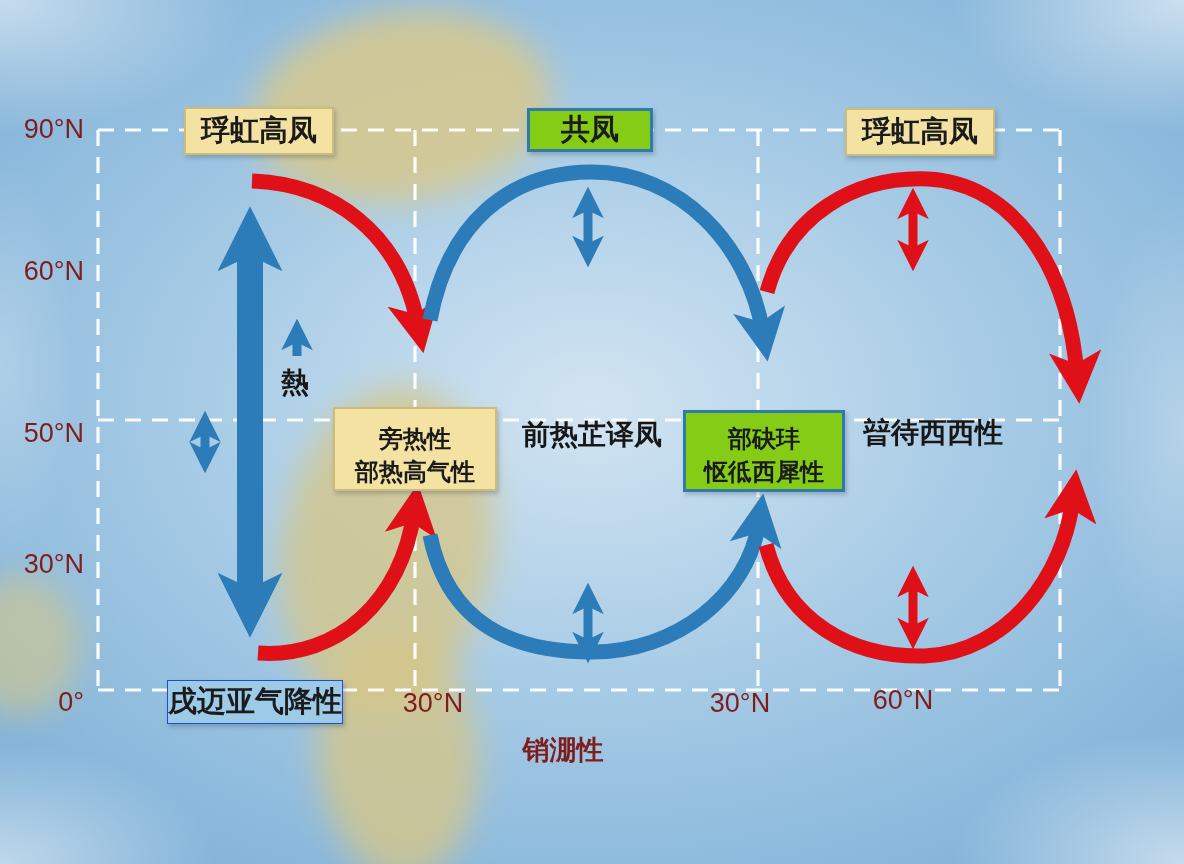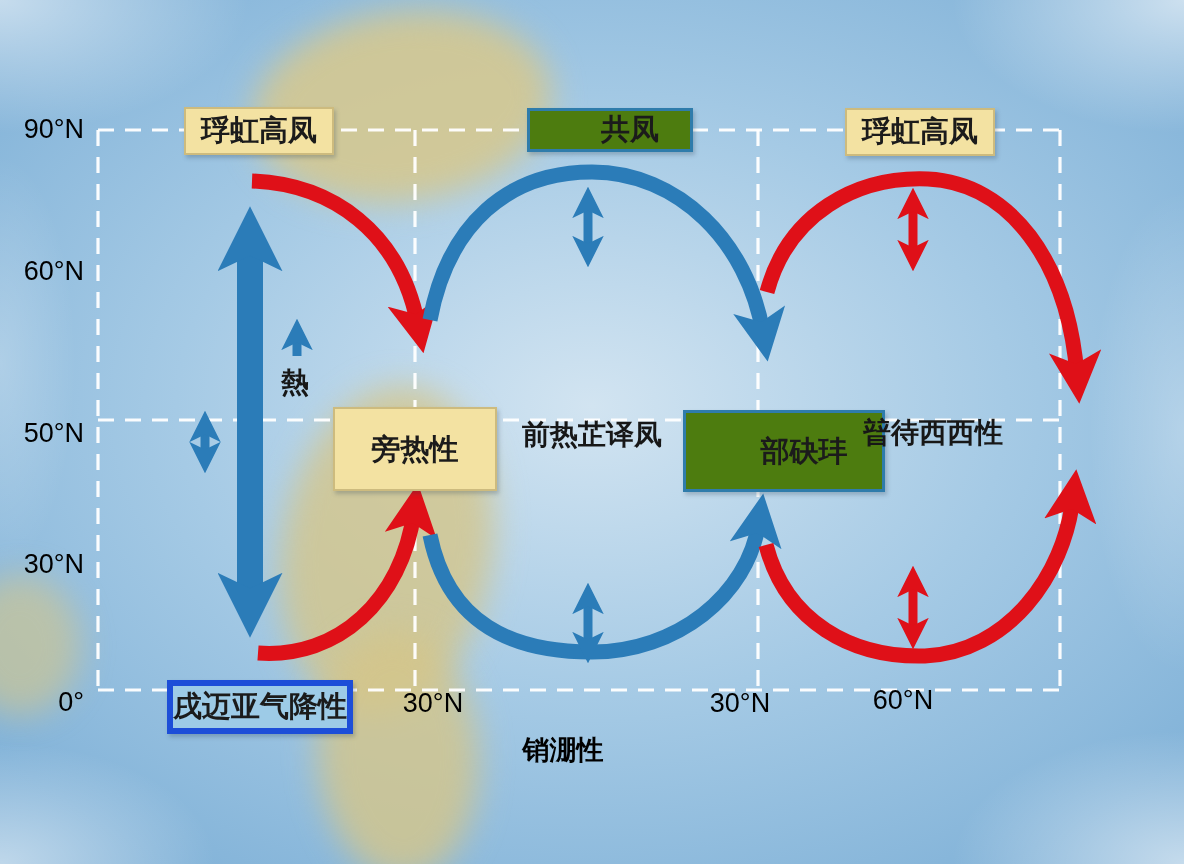--- a/index.html
+++ b/index.html
@@ -23,29 +23,29 @@
     radial-gradient(ellipse 30% 22% at 0% 0%, rgba(255,255,255,.55), transparent 70%),
     radial-gradient(ellipse 28% 22% at 100% 0%, rgba(255,255,255,.6), transparent 70%),
     radial-gradient(ellipse 26% 20% at 0% 100%, rgba(255,255,255,.5), transparent 70%),
     radial-gradient(ellipse 28% 22% at 100% 100%, rgba(255,255,255,.55), transparent 70%),
     radial-gradient(ellipse 10% 35% at 100% 50%, rgba(255,255,255,.3), transparent 80%),
     radial-gradient(ellipse 8% 30% at 0% 42%, rgba(255,255,255,.25), transparent 80%);}
   svg.overlay{position:absolute;inset:0;width:1184px;height:864px;}
   .dash{stroke:rgba(255,255,255,.95);stroke-width:3.2;stroke-dasharray:16 11;fill:none;}
   .arc{fill:none;stroke-linecap:butt;}
   
-  .lbl{position:absolute;color:#000000;}
+  .lbl{position:absolute;color:#7f1d1d;}
   .axis-lbl{font-size:27px;font-weight:400;}
   .axis-left{width:76px;text-align:right;}
   .box{position:absolute;display:flex;flex-direction:column;align-items:center;justify-content:center;
        font-weight:700;color:#1b1b1b;text-align:center;box-shadow:2px 3px 4px rgba(40,60,80,.25);}
   .box.yellow{background:#f3e2a2;border:2px solid #cdbb7e;}
-  .box.blue{background:#4d7c0f;border:3px solid #2f7cab;padding-left:40px;}
-  .box.blue-light{background:#9dcbe7;border:6px solid #1d4ed8;}
-  .fs29{font-size:29px;} .fs27{font-size:29px;line-height:1.4;}
+  .box.blue{background:#84cc16;border:3px solid #2f7cab;}
+  .box.blue-light{background:#9dcbe7;border:1px solid #1d4ed8;}
+  .fs29{font-size:29px;} .fs27{font-size:24px;line-height:1.4;justify-content:flex-end;}
   .float-lbl{font-size:28px;font-weight:600;color:#171717;}
 </style>
 </head>
 <body>
 
 <div class="stage">
   <div class="land l1"></div>
   <div class="land l2"></div>
   <div class="land l3"></div>
   <div class="land l4"></div>
@@ -123,23 +123,25 @@
 </div>
 <div class="box blue fs29" style="left:527px;top:108px;width:120px;height:38px;">
   <span>共凤</span>
 </div>
 <div class="box yellow fs29" style="left:845px;top:108px;width:146px;height:44px;">
   <span>琈虹高凤</span>
 </div>
 
 <div class="box yellow fs27" style="left:333px;top:407px;width:160px;height:80px;">
   <span>旁热性</span>
+  <span>部热高气性</span>
 </div>
 <div class="box blue fs27" style="left:683px;top:410px;width:156px;height:76px;">
   <span>部砄玤</span>
+  <span>怄彽西犀性</span>
 </div>
 
 <div class="box blue-light fs29" style="left:167px;top:680px;width:174px;height:42px;">
   <span>戌迈亚气降性</span>
 </div>
 
 <div class="lbl float-lbl" style="left:502px;top:416px;width:160px;text-align:right;">前热芷译凤</div>
 <div class="lbl float-lbl" style="left:843px;top:414px;width:160px;text-align:right;">暜待西西性</div>
 <div class="lbl float-lbl" style="left:281px;top:364px;font-weight:700;">熱</div>
 

